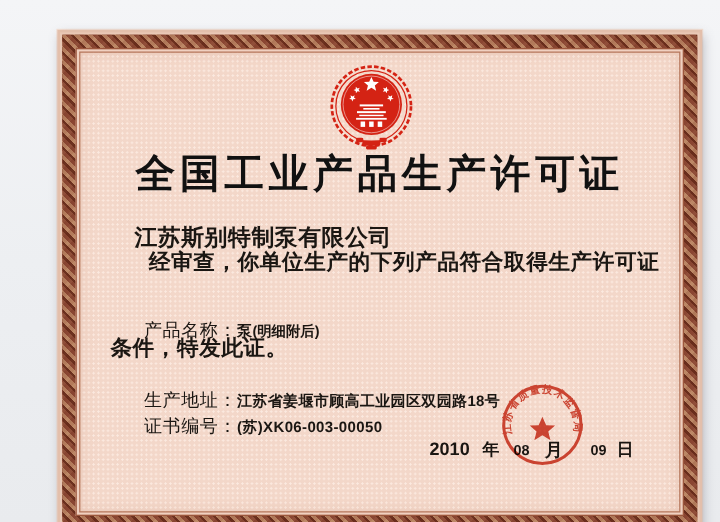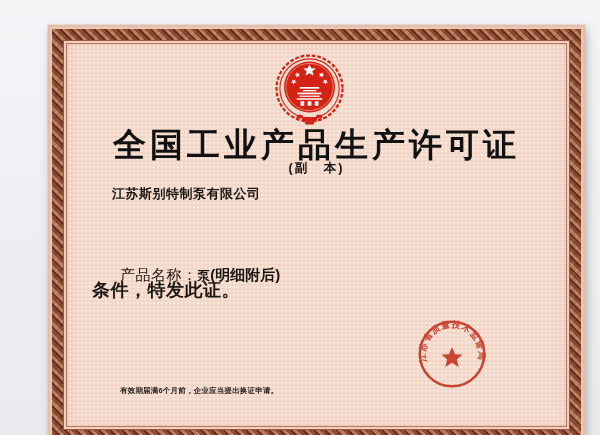--- a/index.html
+++ b/index.html
@@ -41,27 +41,27 @@
   .emblem{left:222px;top:27px;width:75px;height:72px;}
   .title{
     left:0;top:96px;width:100%;text-align:center;
     font-size:33px;font-weight:bold;letter-spacing:4px;
     color:#111;white-space:nowrap;
   }
   .subtitle{
     left:0;top:133px;width:100%;text-align:center;
     font-size:12.5px;font-weight:bold;letter-spacing:2px;color:#141414;
   }
-  .company{left:62px;top:158px;font-size:13px;font-weight:600;letter-spacing:.5px;}
+  .company{left:62px;top:158px;font-size:19px;font-weight:600;letter-spacing:.5px;}
   .stmt1{left:74px;top:179px;font-size:18px;font-weight:bold;letter-spacing:.5px;white-space:nowrap;}
   .stmt2{left:42px;top:207px;font-size:18px;font-weight:bold;letter-spacing:.5px;white-space:nowrap;margin-top:44px;}
   .field-row{left:70px;white-space:nowrap;}
   .field-label{font-size:15px;font-weight:normal;letter-spacing:.5px;}
   .field-value{font-size:12.5px;font-weight:bold;letter-spacing:.3px;}
-  .field-value-sm{font-size:15px;font-weight:bold;}
+  .field-value-sm{font-size:12px;font-weight:bold;}
   .row-product{top:239px;}
   .row-address{top:275px;}
   .row-prodaddr{top:297px;}
   .row-certno{top:319px;}
   .row-valid{top:339px;}
   .note{left:70px;top:359px;font-size:7.5px;font-weight:bold;color:#2a241f;letter-spacing:.2px;}
   .date-row{left:308px;top:339px;width:175px;height:20px;font-weight:bold;}
   .date-row span{position:absolute;top:0;}
   .d-year{left:0;font-size:15px;}
   .d-year-u{left:44px;font-size:14px;}
@@ -109,35 +109,48 @@
       <rect x="34" y="51.5" width="32" height="2.2"></rect>
       <rect x="36.5" y="55.5" width="27" height="1.6"></rect>
       <rect x="33" y="59" width="34" height="2"></rect>
       <rect x="38" y="63" width="5" height="6"></rect>
       <rect x="47.5" y="63" width="5" height="6"></rect>
       <rect x="57" y="63" width="5" height="6"></rect>
     </g>
   </svg>
 
   <div class="abs title">全国工业产品生产许可证</div>
-  <div class="abs subtitle">(副　本)</div>
 
   <div class="abs company">江苏斯别特制泵有限公司</div>
+  <div class="abs stmt1">经审查，你单位生产的下列产品符合取得生产许可证</div>
   <div class="abs stmt2">条件，特发此证。</div>
 
   <div class="abs field-row row-product">
     <span class="field-label">产品名称：</span><span class="field-value">泵</span><span class="field-value-sm">(明细附后)</span>
   </div>
 
 
+  <div class="abs field-row row-prodaddr">
+    <span class="field-label">生产地址：</span><span class="field-value">江苏省姜堰市顾高工业园区双园路18号</span>
+  </div>
+
+  <div class="abs field-row row-certno">
+    <span class="field-label">证书编号：</span><span class="field-value">(苏)XK06-003-00050</span>
+  </div>
 
 
 
-  <div class="abs note">有效期届满6个月前，企业应当提出换证申请。</div>
-
+  <div class="abs date-row">
+    <span class="d-year">2010</span>
+    <span class="d-year-u">年</span>
+    <span class="d-month">08</span>
+    <span class="d-month-u">月</span>
+    <span class="d-day">09</span>
+    <span class="d-day-u">日</span>
+  </div>
 
   <svg class="abs seal" viewBox="0 0 100 100" aria-hidden="true">
     <circle cx="50" cy="50" r="46" fill="none" stroke="#d0402c" stroke-width="3.6"></circle>
     <path id="sealArc" d="M 14.3,63 A 38,38 0 1 1 85.7,63" fill="none"></path>
     <text font-size="12.5" font-weight="bold" fill="#d0402c" letter-spacing="1.5">
       <textPath href="#sealArc" startOffset="2">江苏省质量技术监督局</textPath>
     </text>
     <polygon transform="translate(50,56) scale(1.55)" fill="#d0402c" points="0,-10 2.9,-3.6 9.8,-3.3 4.5,1.2 6.2,8 0,4.2 -6.2,8 -4.5,1.2 -9.8,-3.3 -2.9,-3.6"></polygon>
   </svg>
 </div>

